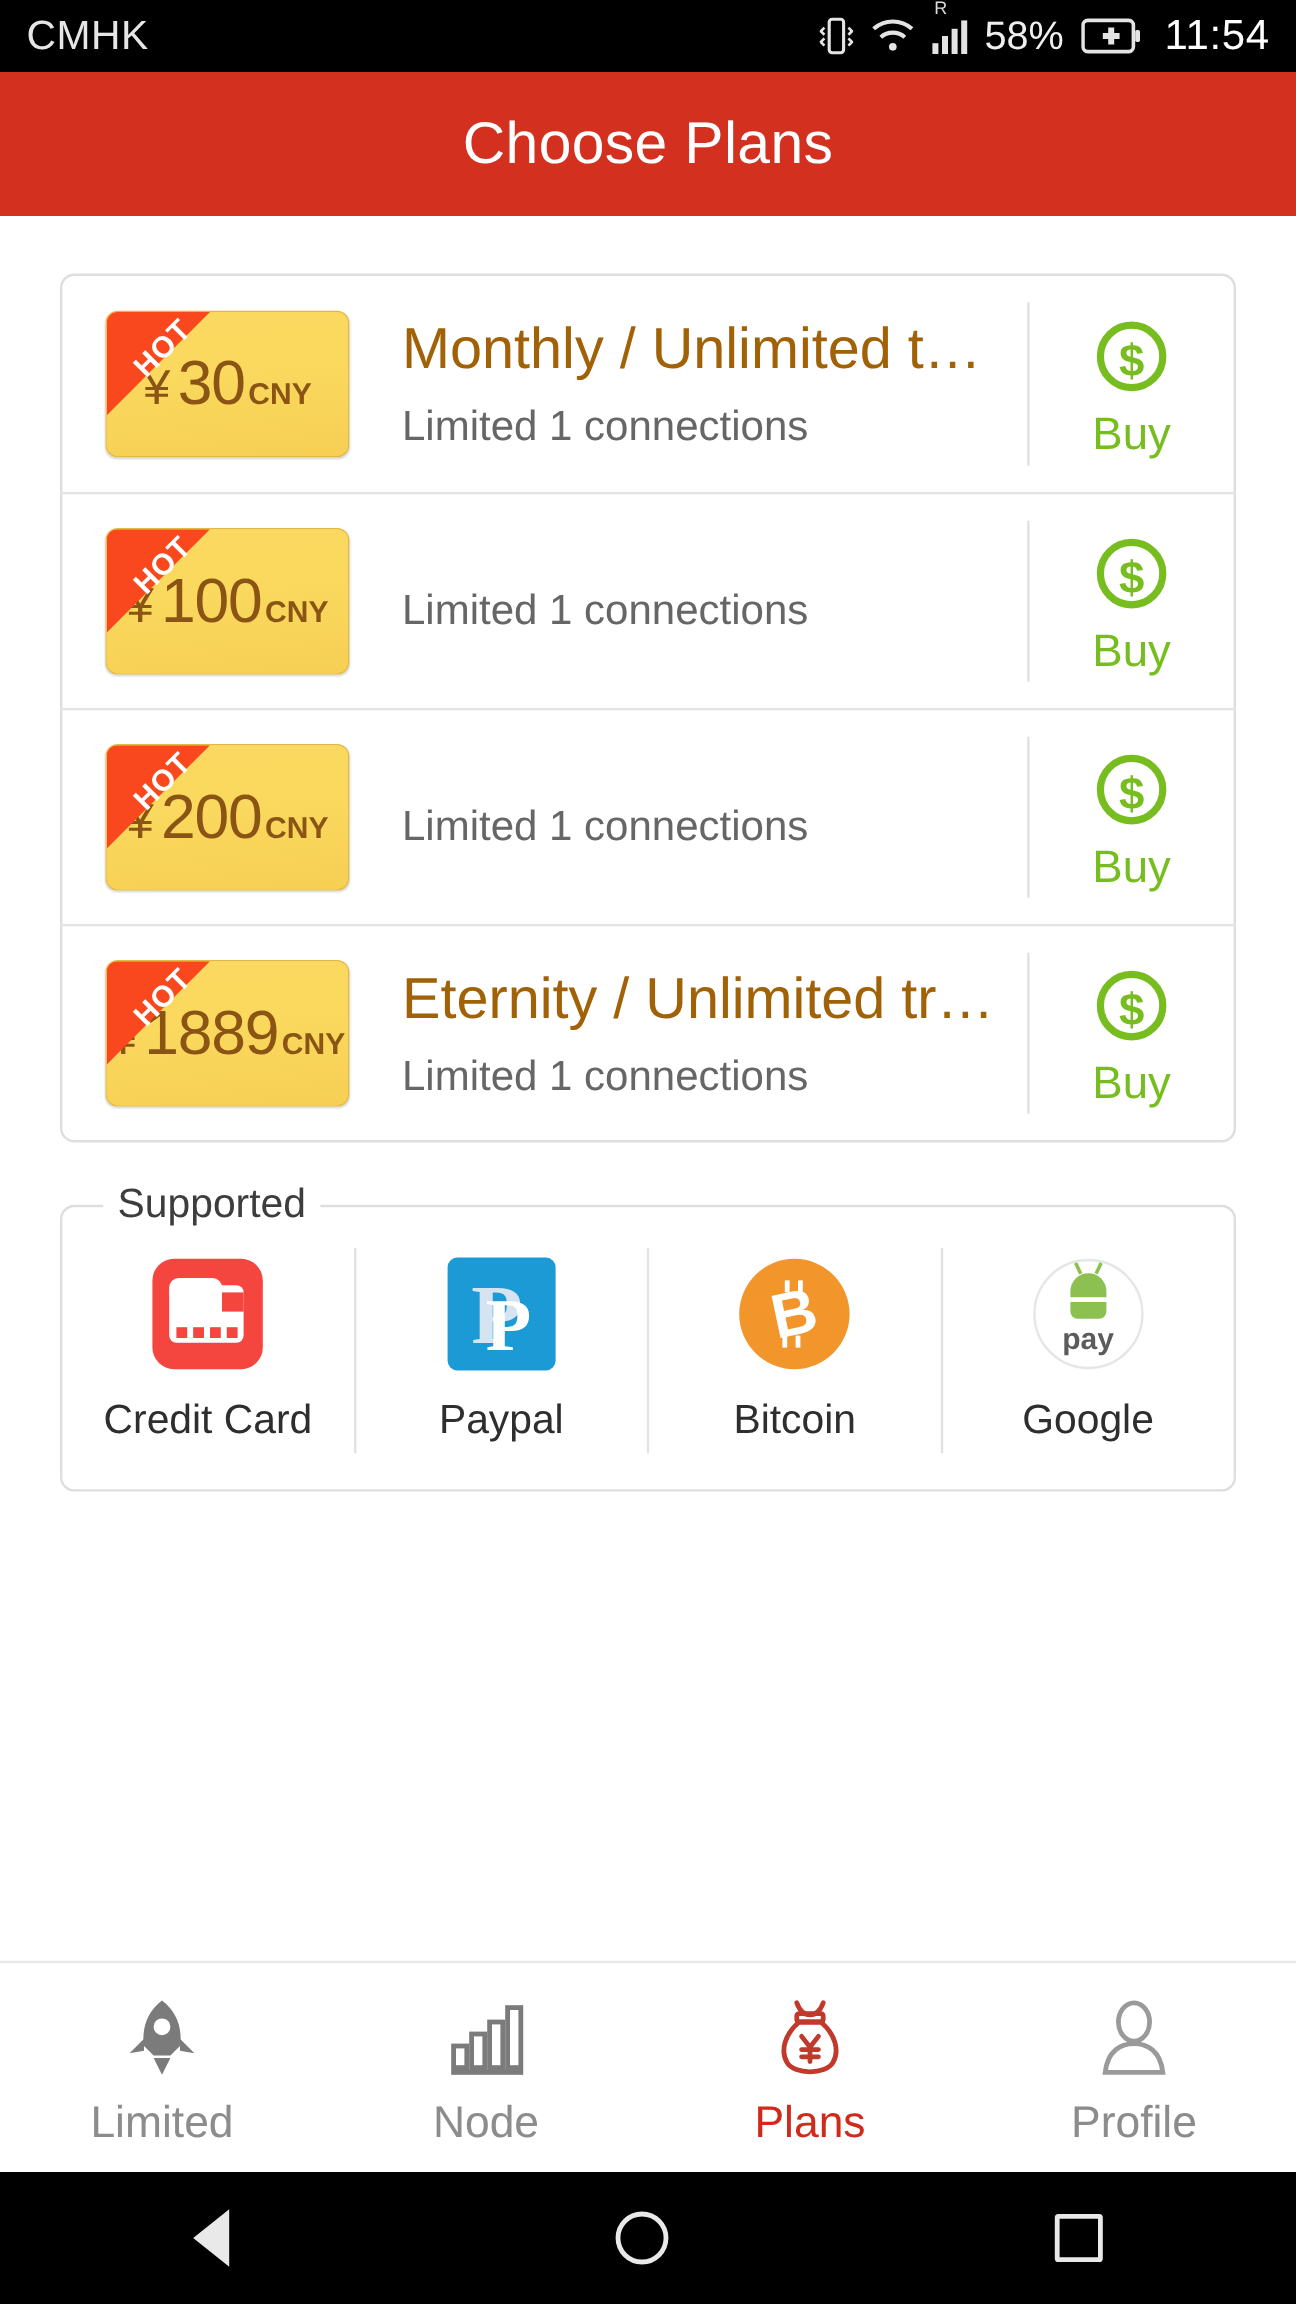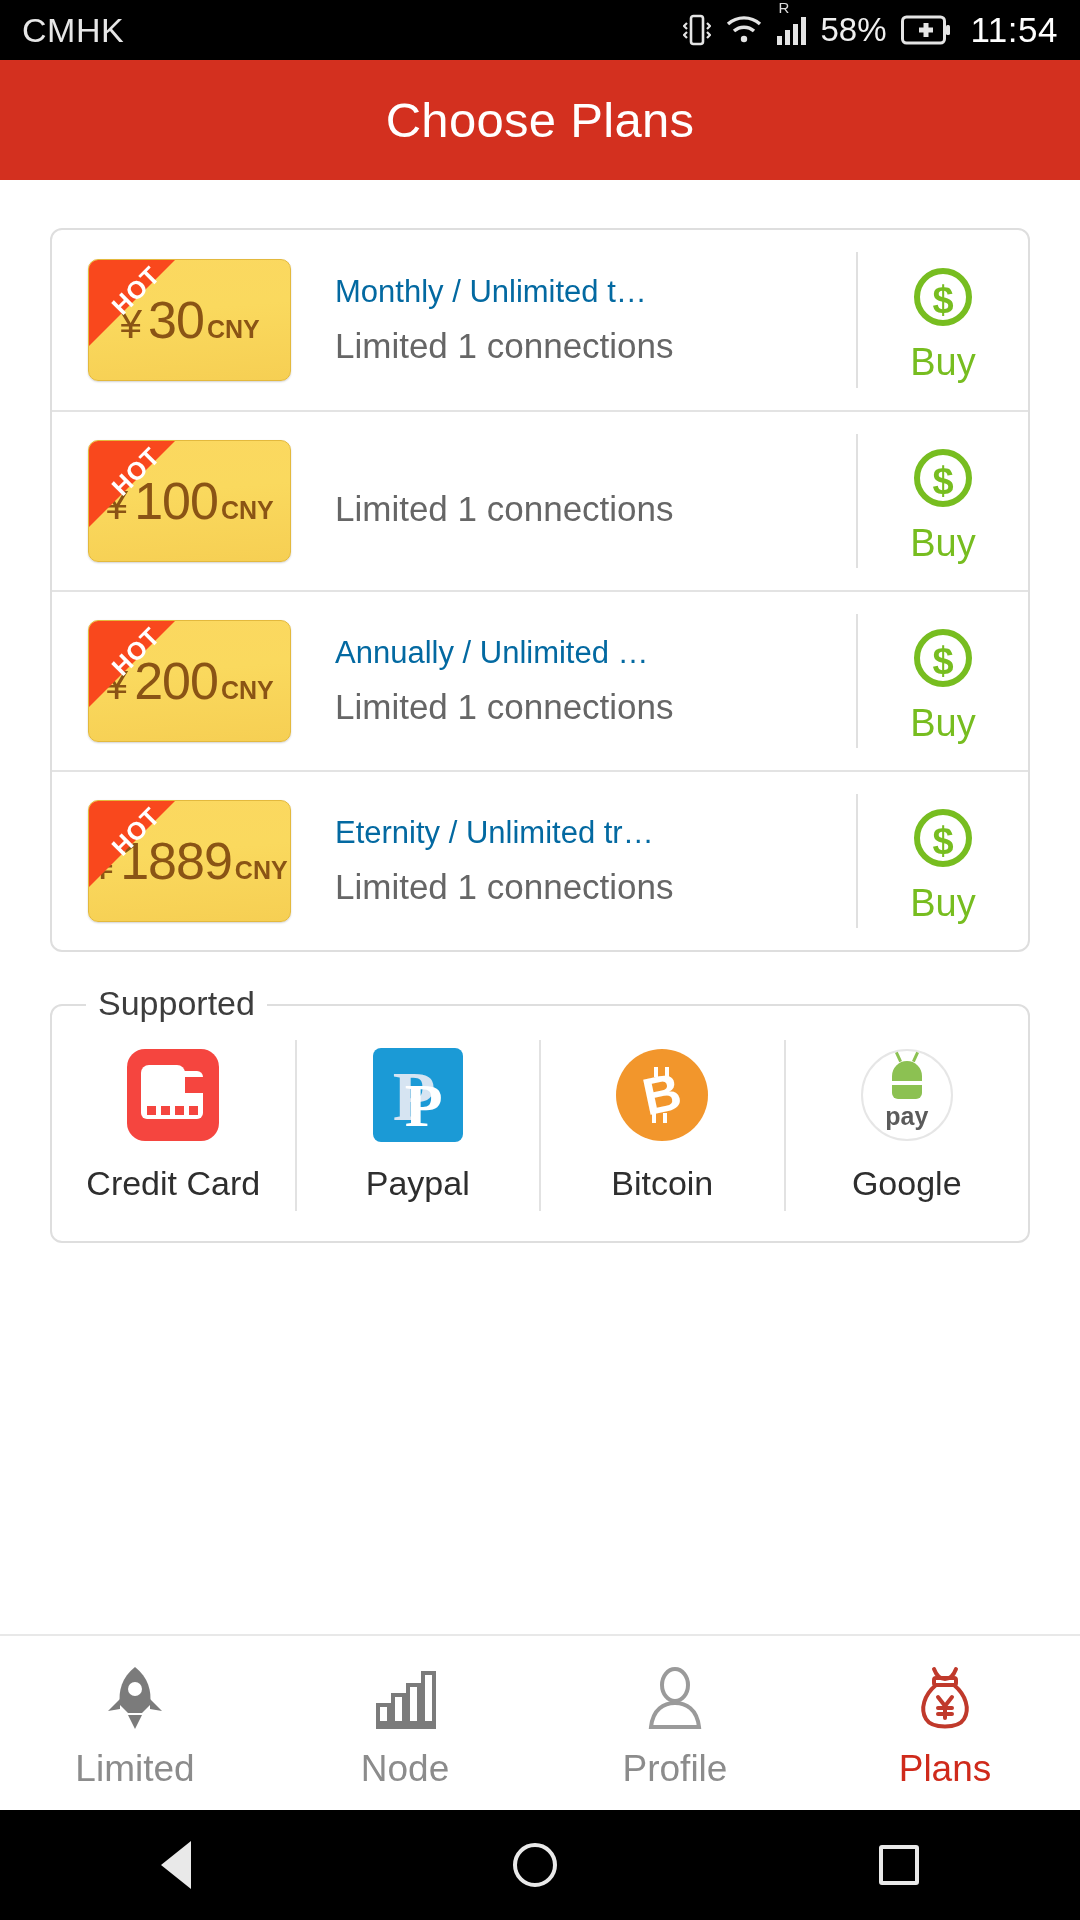--- a/index.html
+++ b/index.html
@@ -70,21 +70,21 @@
     color:#fff; font-size: 25px; font-weight:700; letter-spacing:1px;
     text-align:center; line-height:1;
   }
   .price { display:flex; align-items:baseline; color:#8a5415; white-space:nowrap; }
   .yen { font-size: 41px; font-weight:400; margin-right: 6px; color:#8a5415;}
   .amount { font-size: 52px; font-weight: 400; letter-spacing:-1px; }
   .cny { font-size: 25px; font-weight:600; margin-left:3px; letter-spacing:0px;}
 
   .plan-info { flex: 1 1 auto; min-width:0; padding: 0 20px 0 44px; }
   .plan-title {
-    font-size: 31px; color:#0369a1; line-height:1.16;
+    font-size: 48px; color:#a16207; line-height:1.16;
     white-space: nowrap; overflow:hidden; text-overflow: ellipsis;
   }
   .plan-sub { font-size: 35px; color:#666; margin-top: 16px; }
 
   .buy {
     flex: 0 0 172px; align-self: stretch;
     border-left: 2px solid #e0e0e0;
     display:flex; flex-direction:column; align-items:center; justify-content:center;
     gap: 8px;
   }
@@ -258,21 +258,20 @@
         <div class="ticket">
           <span class="hot-ribbon"></span>
           <span class="hot-text">HOT</span>
           <span class="price">
             <span class="yen">¥</span>
             <span class="amount">200</span>
             <span class="cny">CNY</span>
           </span>
         </div>
         <div class="plan-info">
-          <div class="plan-title">Annually / Unlimited …</div>
           <div class="plan-sub">Limited 1 connections</div>
         </div>
         <div class="buy">
           <span class="nav-icon">
             <svg width="62" height="62" viewBox="0 0 62 62">
               <circle cx="31" cy="31" r="26" fill="none" stroke="#77bd20" stroke-width="6"></circle>
               <text x="31" y="47" font-family="Liberation Sans, sans-serif" font-size="38" font-weight="700" fill="#77bd20" text-anchor="middle">$</text>
             </svg>
           </span>
           <span class="buy-label">Buy</span>
@@ -389,42 +388,42 @@
           <rect x="10" y="44" width="11" height="18" fill="none" stroke="#7b7b7b" stroke-width="4"></rect>
           <rect x="25" y="34" width="11" height="28" fill="none" stroke="#7b7b7b" stroke-width="4"></rect>
           <rect x="40" y="24" width="11" height="38" fill="none" stroke="#7b7b7b" stroke-width="4"></rect>
           <rect x="55" y="12" width="11" height="50" fill="none" stroke="#7b7b7b" stroke-width="4"></rect>
           <rect x="8" y="64" width="60" height="4" fill="#7b7b7b"></rect>
         </svg>
       </span>
       <span class="nav-label">Node</span>
     </div>
 
-    <div class="nav-item">
-      <span class="nav-icon">
-        <svg width="74" height="74" viewBox="0 0 74 74">
-          <ellipse cx="37" cy="24" rx="13" ry="16" fill="none" stroke="#9a9a9a" stroke-width="4"></ellipse>
-          <path d="M13 66 C15 48 26 42 37 42 C48 42 59 48 61 66 Z" fill="none" stroke="#9a9a9a" stroke-width="4"></path>
-        </svg>
-      </span>
-      <span class="nav-label">Profile</span>
-    </div>
-
     <div class="nav-item active">
       <span class="nav-icon">
         <svg width="74" height="74" viewBox="0 0 74 74">
           <path d="M26 8 C29 16 33 18 37 18 C41 18 45 16 48 8" fill="none" stroke="#c0392b" stroke-width="4" stroke-linecap="round"></path>
           <rect x="26" y="17" width="22" height="7" rx="2" fill="none" stroke="#c0392b" stroke-width="4"></rect>
           <path d="M28 24 C16 34 12 48 18 58 C24 68 50 68 56 58 C62 48 58 34 46 24 Z" fill="none" stroke="#c0392b" stroke-width="4"></path>
           <path d="M30 36 L37 45 L44 36 M30 47 h14 M30 53 h14 M37 45 v12" fill="none" stroke="#c0392b" stroke-width="4" stroke-linecap="round"></path>
         </svg>
       </span>
       <span class="nav-label">Plans</span>
     </div>
 
+    <div class="nav-item">
+      <span class="nav-icon">
+        <svg width="74" height="74" viewBox="0 0 74 74">
+          <ellipse cx="37" cy="24" rx="13" ry="16" fill="none" stroke="#9a9a9a" stroke-width="4"></ellipse>
+          <path d="M13 66 C15 48 26 42 37 42 C48 42 59 48 61 66 Z" fill="none" stroke="#9a9a9a" stroke-width="4"></path>
+        </svg>
+      </span>
+      <span class="nav-label">Profile</span>
+    </div>
+
   </div>
 
   <div class="androidnav">
     <span class="and-back"></span>
     <span class="and-home"></span>
     <span class="and-rec"></span>
   </div>
 
 </div>
 

